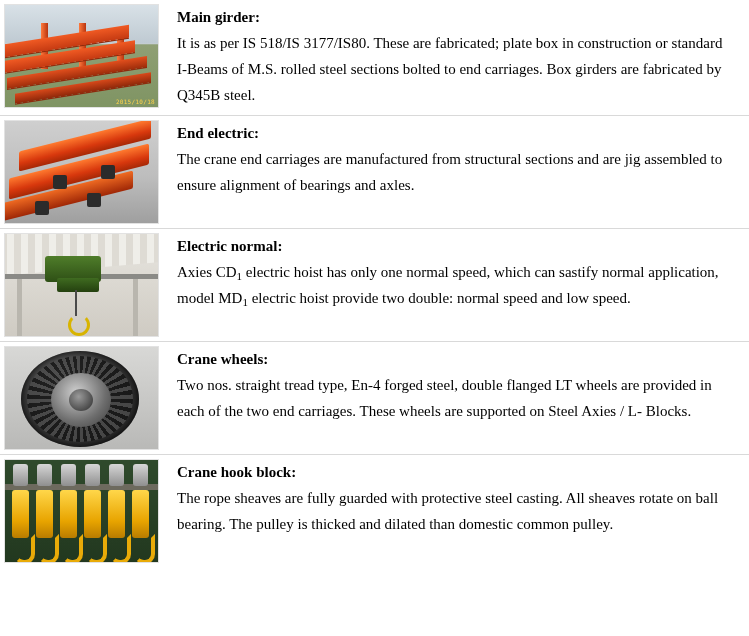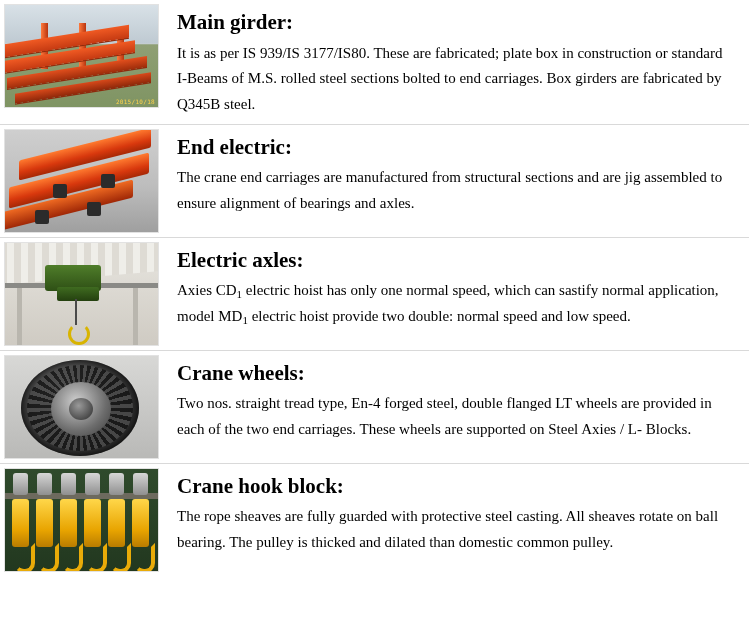--- a/index.html
+++ b/index.html
@@ -29,21 +29,21 @@
     width: 163px;
     padding: 4px 4px 4px 4px;
     vertical-align: top;
   }
   .text-cell {
     padding: 6px 14px 6px 6px;
     vertical-align: top;
   }
   .row-title {
     font-weight: bold;
-    font-size: 21px;
+    font-size: 15px;
     line-height: 1.55;
     margin: 0 0 2px 0;
   }
   .row-body {
     font-size: 15px;
     line-height: 1.72;
     margin: 0;
     text-align: left;
   }
   sub {
@@ -209,21 +209,21 @@
           <div class="post po3"></div>
           <div class="beam b1"></div>
           <div class="beam b2"></div>
           <div class="beam b3"></div>
           <div class="beam b4"></div>
           <div class="stamp">2015/10/18</div>
         </div>
       </td>
       <td class="text-cell">
         <p class="row-title">Main girder:</p>
-        <p class="row-body">It is as per IS 939/IS 3177/IS80. These are fabricated; plate box in construction or standard I-Beams of M.S. rolled steel sections bolted to end carriages. Box girders are fabricated by Q345B steel.</p>
+        <p class="row-body">It is as per IS 518/IS 3177/IS80. These are fabricated; plate box in construction or standard I-Beams of M.S. rolled steel sections bolted to end carriages. Box girders are fabricated by Q345B steel.</p>
       </td>
     </tr>
 
     <tr class="spec-row">
       <td class="img-cell">
         <div class="photo p-carriage">
           <div class="bar c1"></div>
           <div class="bar c2"></div>
           <div class="bar c3"></div>
           <div class="blk k1"></div>
@@ -245,21 +245,21 @@
           <div class="col cl1"></div>
           <div class="col cl2"></div>
           <div class="rail"></div>
           <div class="motor"></div>
           <div class="drum"></div>
           <div class="rope"></div>
           <div class="hook"></div>
         </div>
       </td>
       <td class="text-cell">
-        <p class="row-title">Electric axles:</p>
+        <p class="row-title">Electric normal:</p>
         <p class="row-body"><span>Axies CD</span><sub>1</sub><span> electric hoist has only one normal speed, which can sastify normal application, model MD</span><sub>1</sub><span> electric hoist provide two double: normal speed and low speed.</span></p>
       </td>
     </tr>
 
     <tr class="spec-row">
       <td class="img-cell">
         <div class="photo p-wheel">
           <div class="tyre"></div>
           <div class="teeth"></div>
           <div class="hub"></div>

